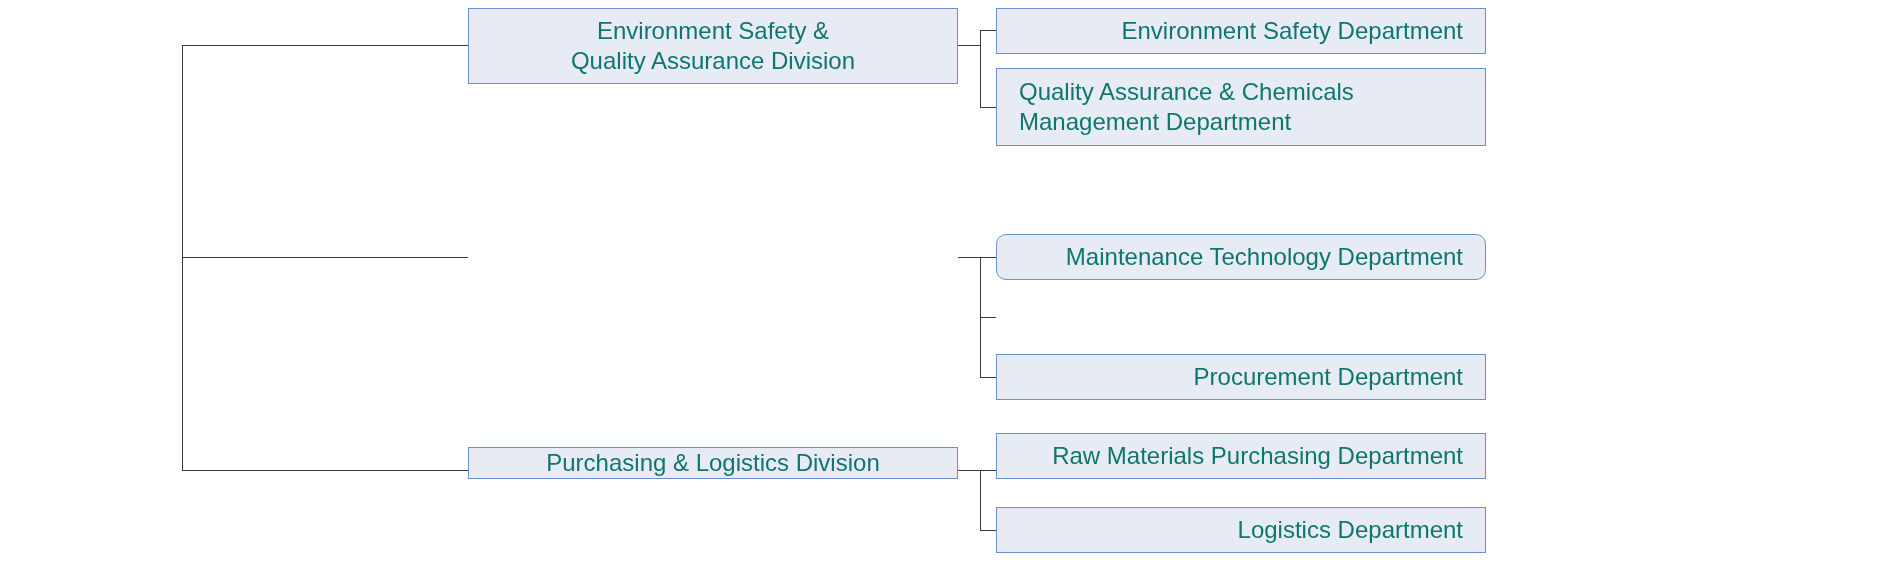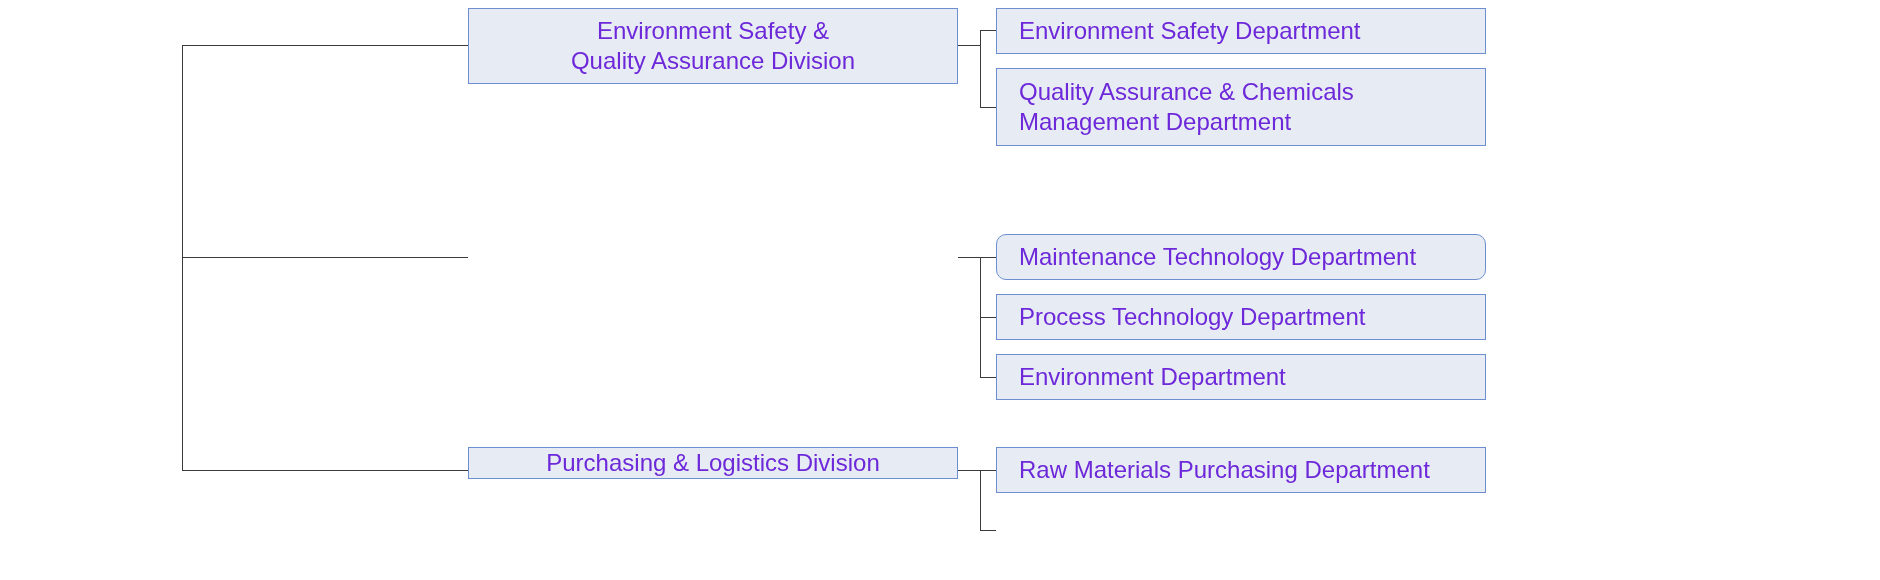--- a/index.html
+++ b/index.html
@@ -15,32 +15,32 @@
     width: 1880px;
     height: 580px;
   }
   .node {
     position: absolute;
     box-sizing: border-box;
     background: #e7ecf4;
     border: 1px solid #6d8fd0;
     display: flex;
     align-items: center;
-    color: #6d28d9;
+    color: #0f766e;
     font-size: 24px;
     line-height: 1.25;
     padding: 0 22px;
   }
   .division {
     justify-content: center;
     text-align: center;
     width: 490px;
   }
   .department {
-    justify-content: flex-start;
+    justify-content: flex-end;
     text-align: left;
     width: 490px;
   }
   .line {
     position: absolute;
     background: #3a3a3a;
   }
   .hline { height: 1px; }
   .vline { width: 1px; }
 </style>
@@ -73,32 +73,32 @@
 
   <div class="line hline" style="left:958px; top:257px; width:22px;"></div>
   <div class="line vline" style="left:980px; top:257px; height:120px;"></div>
   <div class="line hline" style="left:980px; top:257px; width:16px;"></div>
   <div class="line hline" style="left:980px; top:317px; width:16px;"></div>
   <div class="line hline" style="left:980px; top:377px; width:16px;"></div>
 
   <div class="node department" style="left:996px; top:234px; height:46px;border-radius:10px;">
     <span>Maintenance Technology Department</span>
   </div>
-  <div class="node department" style="left:996px; top:294px; height:46px;">
-    <span>Process Technology Department</span>
-  </div>
   <div class="node department" style="left:996px; top:354px; height:46px;">
-    <span>Environment Department</span>
+    <span>Procurement Department</span>
   </div>
 
   <div class="node division" style="left:468px; top:447px; height:32px;">
     <span>Purchasing &amp; Logistics Division</span>
   </div>
   <div class="line hline" style="left:958px; top:470px; width:22px;"></div>
   <div class="line vline" style="left:980px; top:470px; height:60px;"></div>
   <div class="line hline" style="left:980px; top:470px; width:16px;"></div>
   <div class="line hline" style="left:980px; top:530px; width:16px;"></div>
 
-  <div class="node department" style="left:996px; top:447px; height:46px;">
+  <div class="node department" style="left:996px; top:433px; height:46px;">
     <span>Raw Materials Purchasing Department</span>
+  </div>
+  <div class="node department" style="left:996px; top:507px; height:46px;">
+    <span>Logistics Department</span>
   </div>
 
 </div>
 
 </body></html>

